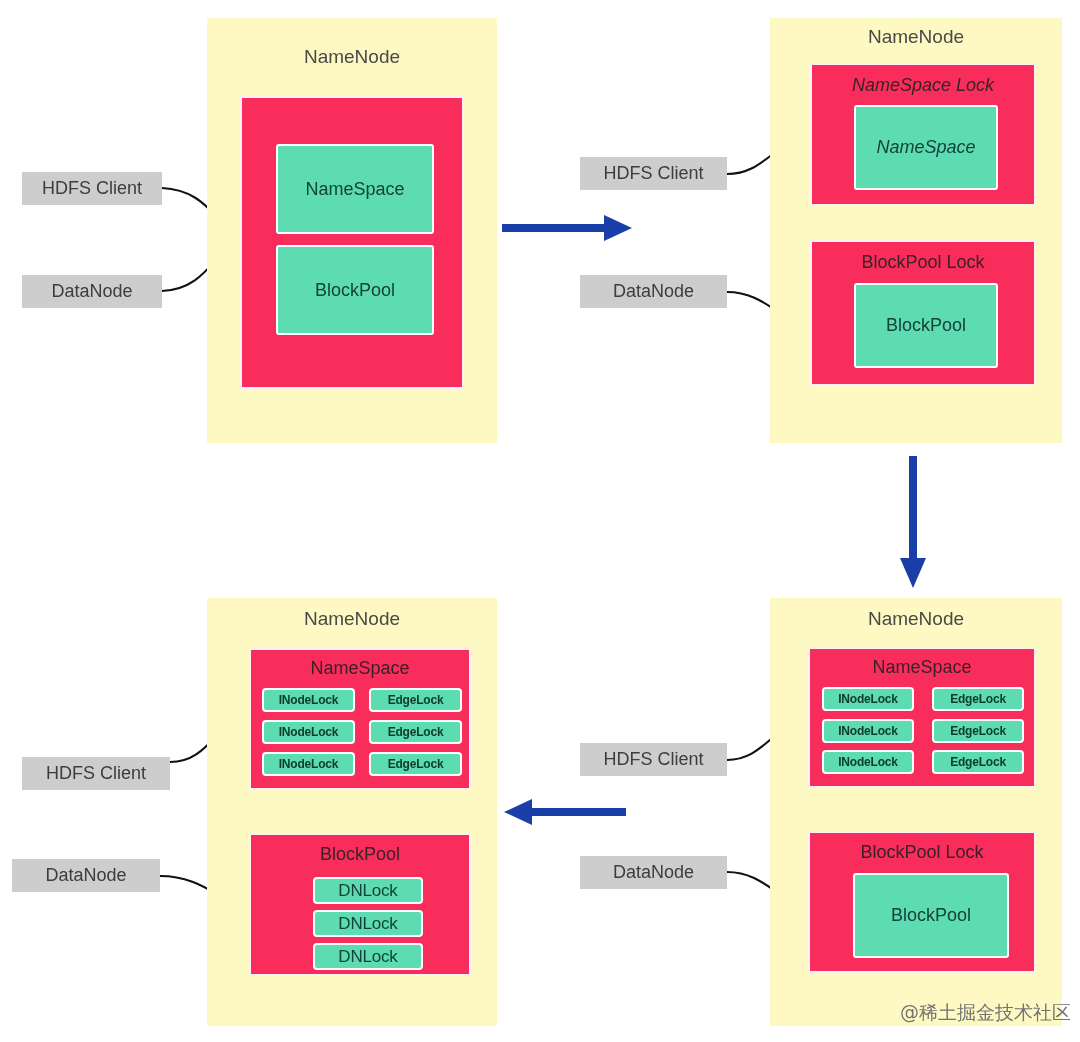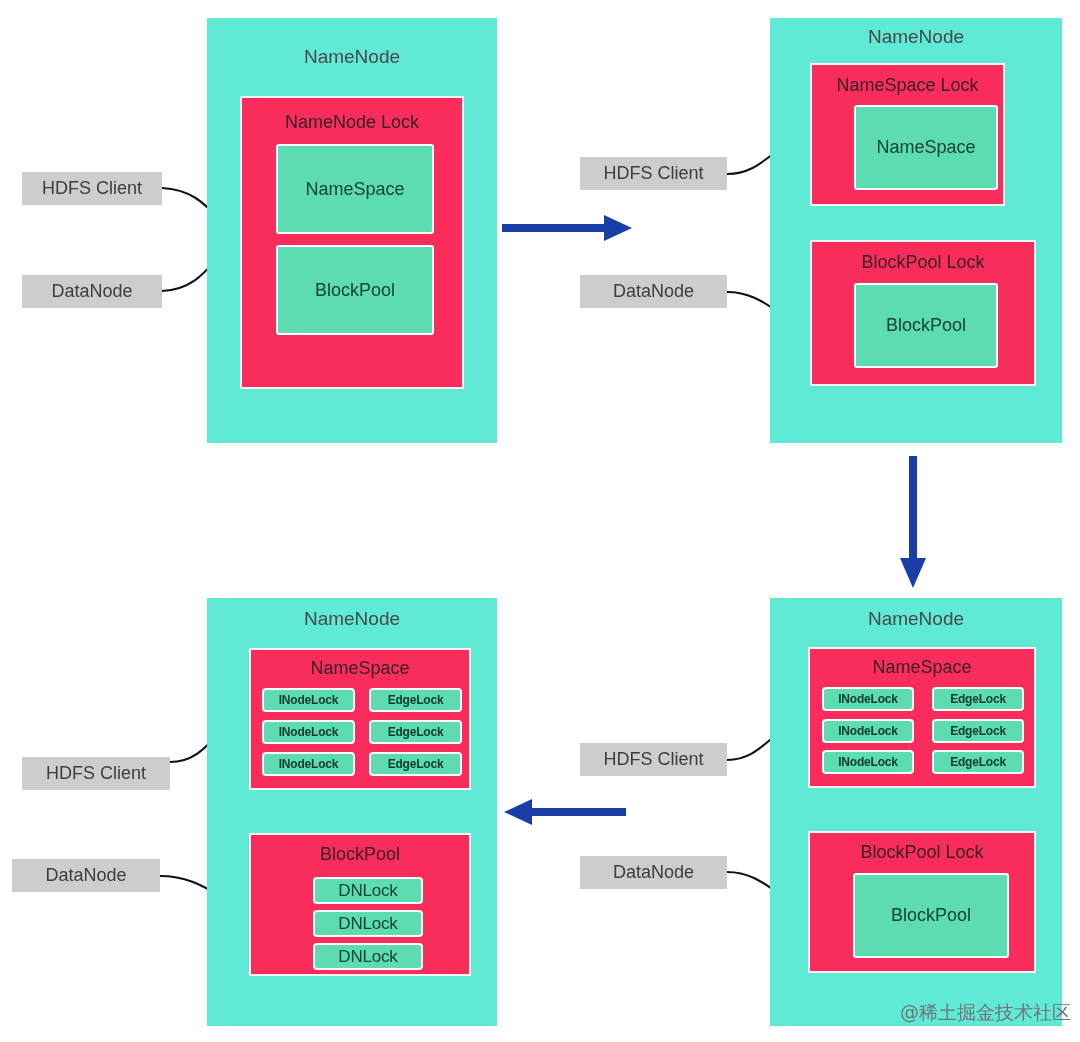--- a/index.html
+++ b/index.html
@@ -17,21 +17,21 @@
   #stage {
     position: absolute;
     left: 0; top: 0;
     width: 1080px;
     height: 1042px;
   }
 
   
   .nn-panel {
     position: absolute;
-    background: #5eead4;
+    background: #fef9c3;
     box-sizing: border-box;
   }
   .nn-title {
     position: absolute;
     left: 0;
     width: 100%;
     text-align: center;
     color: #494949;
     font-size: 19px;
     line-height: 22px;
@@ -157,33 +157,32 @@
     <g>
       <line x1="626" y1="812" x2="528" y2="812" stroke="#1a3ea8" stroke-width="8"></line>
       <path d="M532,799 L504,812 L532,825 Z" fill="#1a3ea8"></path>
     </g>
   </svg>
 
   <div class="nn-panel" style="left:207px; top:18px; width:290px; height:425px;">
     <div class="nn-title" style="top:28px;">NameNode</div>
 
     <div class="red-box" style="left:33px; top:78px; width:224px; height:293px;">
-      <div class="red-title" style="top:14px;">NameNode Lock</div>
       <div class="green-box" style="left:34px; top:46px; width:158px; height:90px;">NameSpace</div>
       <div class="green-box" style="left:34px; top:147px; width:158px; height:90px;">BlockPool</div>
     </div>
   </div>
 
   <div class="actor" style="left:22px; top:172px; width:140px; height:33px;">HDFS Client</div>
   <div class="actor" style="left:22px; top:275px; width:140px; height:33px;">DataNode</div>
 
   <div class="nn-panel" style="left:770px; top:18px; width:292px; height:425px;">
     <div class="nn-title" style="top:8px;">NameNode</div>
 
-    <div class="red-box" style="left:40px; top:45px; width:195px; height:143px;">
+    <div class="red-box" style="left:40px; top:45px; width:226px; height:143px;font-style:italic;">
       <div class="red-title" style="top:10px;">NameSpace Lock</div>
       <div class="green-box" style="left:42px; top:40px; width:144px; height:85px;">NameSpace</div>
     </div>
 
     <div class="red-box" style="left:40px; top:222px; width:226px; height:146px;">
       <div class="red-title" style="top:10px;">BlockPool Lock</div>
       <div class="green-box" style="left:42px; top:41px; width:144px; height:85px;">BlockPool</div>
     </div>
   </div>
 

